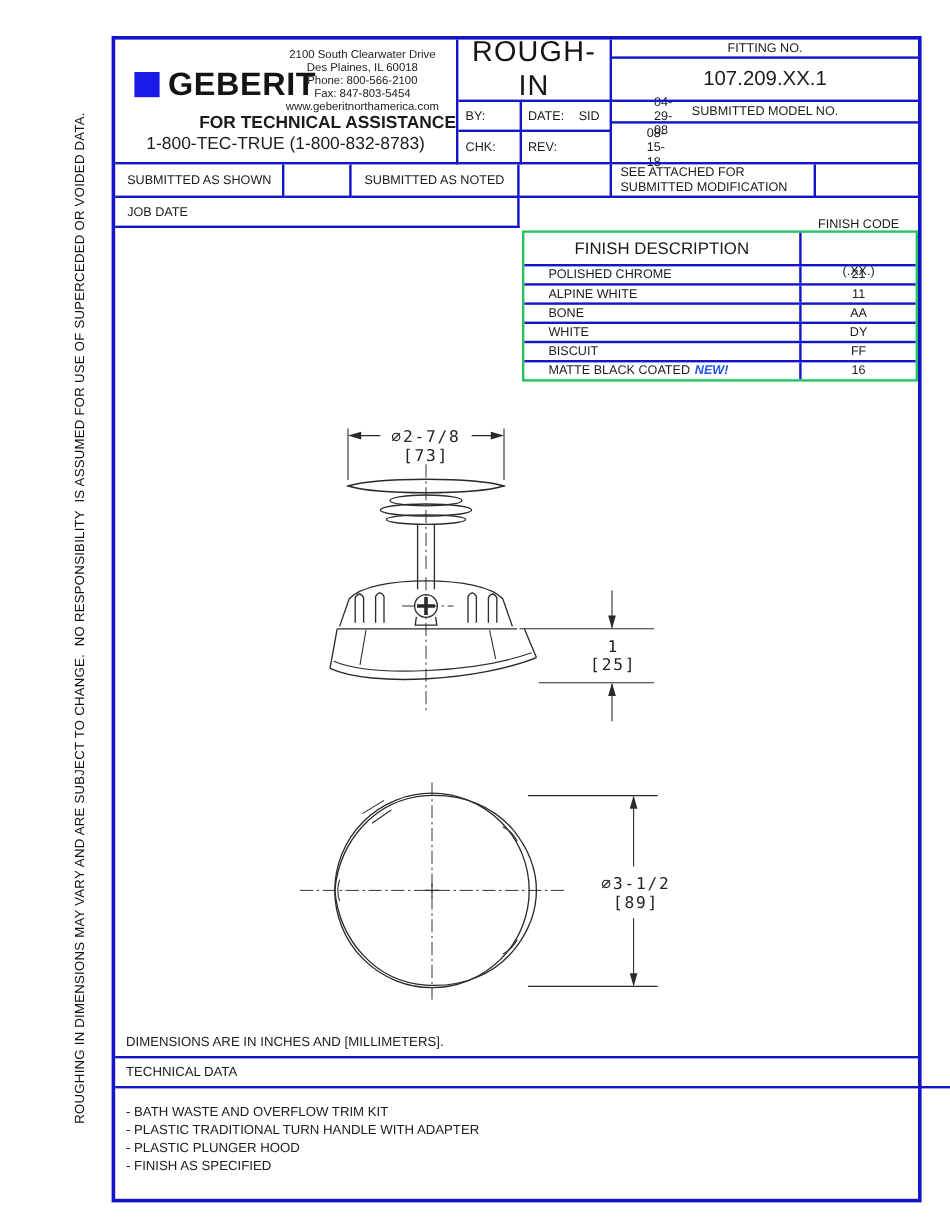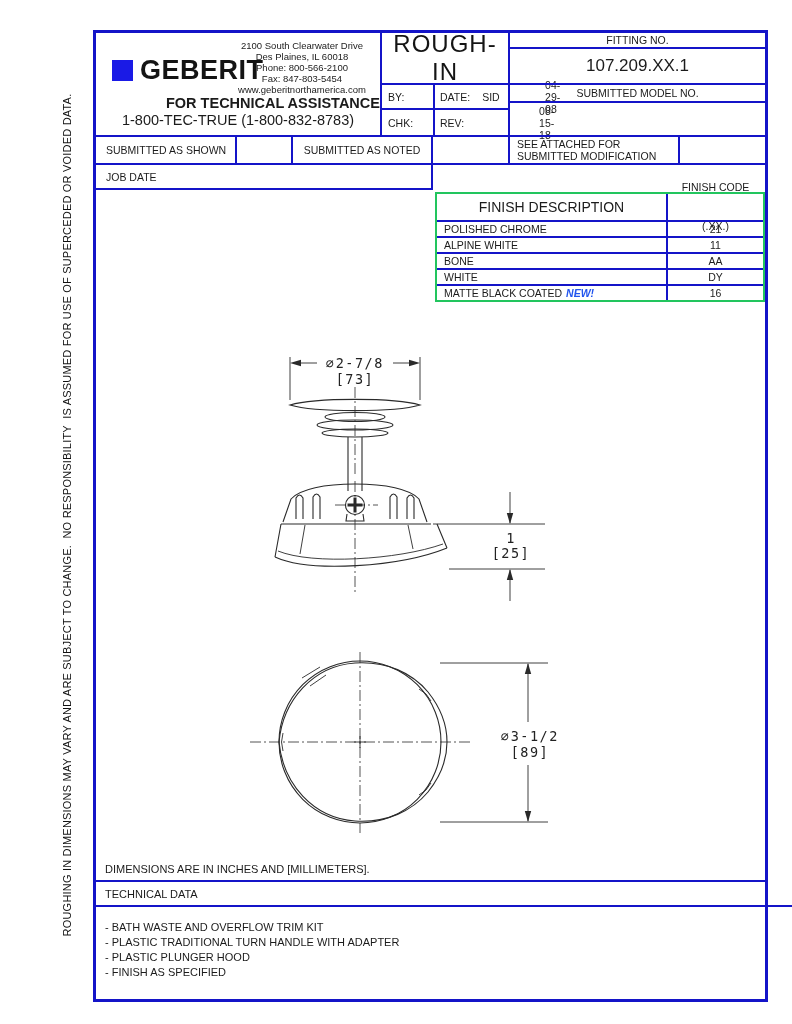--- a/index.html
+++ b/index.html
@@ -24,21 +24,21 @@
   .assist2{position:absolute;left:0;top:79px;width:100%;text-align:center;font-size:14.5px;}
   .rough{font-size:24px;letter-spacing:1px;color:#141414;}
   .fitval{font-size:17px;}
   .sig{display:inline-block;margin-left:4px;}
   
   .ftable{position:absolute;left:339px;top:2px;width:330px;box-sizing:border-box;
           border:2px solid #22c55e;}
   .ft-row{display:flex;box-sizing:border-box;border-top:2px solid #1414c8;height:16px;font-size:10.5px;}
   .ft-head{display:flex;height:26px;border-top:0;}
   .ft-desc{flex:0 0 231px;box-sizing:border-box;border-right:2px solid #1414c8;
-           display:flex;align-items:center;padding-left:7px;}
+           display:flex;align-items:center;padding-left:20px;}
   .ft-code{flex:1;display:flex;align-items:center;justify-content:center;text-align:center;gap:28px;}
   .ft-head .ft-desc{justify-content:center;padding-left:0;font-size:14px;}
   .ft-head .ft-code{font-size:10.5px;line-height:11px;flex-direction:column;}
   .new{color:#2255ee;font-weight:bold;font-style:italic;margin-left:4px;font-size:10.5px;}
   
   .tech-items div{font-size:11px;line-height:15px;}
   .vnote{position:absolute;left:-362px;top:508px;width:860px;height:14px;
          transform:rotate(-90deg);font-size:11px;color:#111;text-align:center;
          white-space:pre;letter-spacing:.2px;}
   .dim-text{font-family:"DejaVu Sans Mono","DejaVu Sans",monospace;font-size:13.5px;
@@ -143,20 +143,24 @@
         </div>
         <div class="ft-row">
           <div class="ft-desc">BONE</div>
           <div class="ft-code">AA</div>
         </div>
         <div class="ft-row">
           <div class="ft-desc">WHITE</div>
           <div class="ft-code">DY</div>
         </div>
         <div class="ft-row">
+          <div class="ft-desc">BISCUIT</div>
+          <div class="ft-code">FF</div>
+        </div>
+        <div class="ft-row">
           <div class="ft-desc">
             <span>MATTE BLACK COATED</span>
             <i class="new">NEW!</i>
           </div>
           <div class="ft-code">16</div>
         </div>
       </div>
 
       <svg class="abs" style="left:54px;top:155px;" width="480" height="515" viewBox="0 0 480 515">
 

